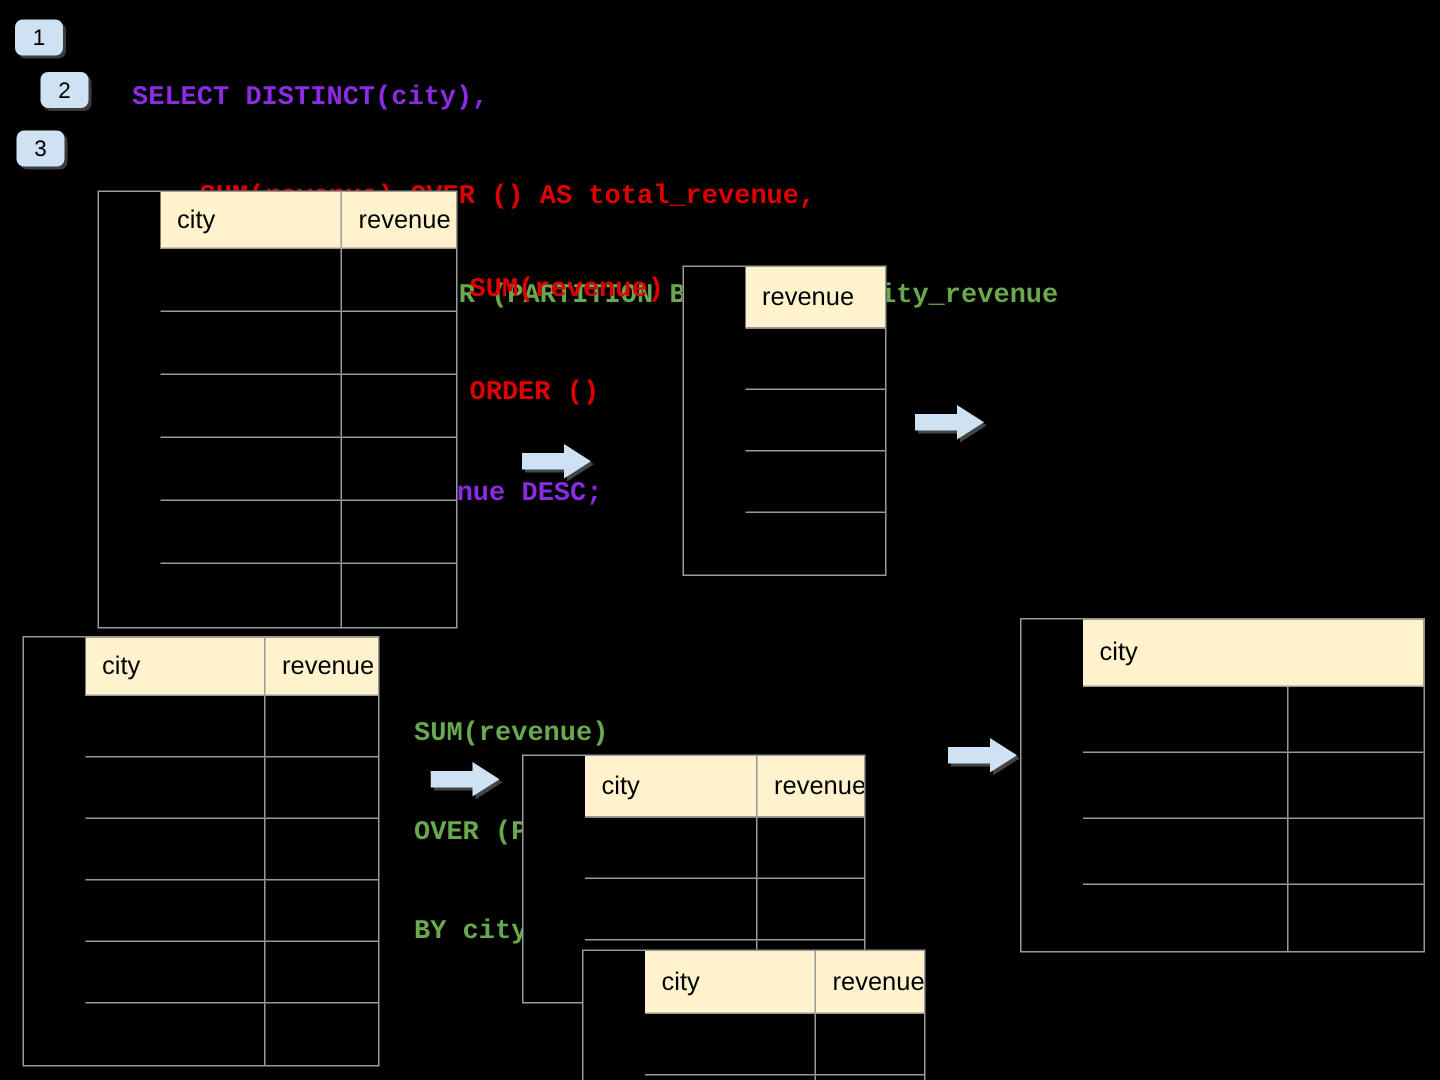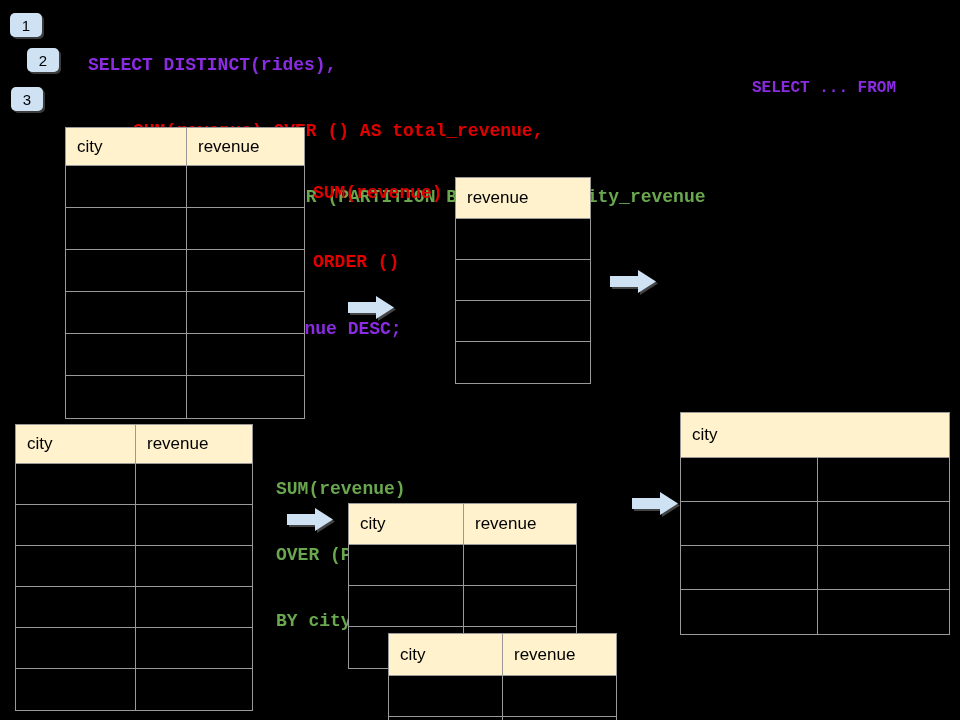--- a/index.html
+++ b/index.html
@@ -19,21 +19,21 @@
   
   .badge{position:absolute;width:32px;height:24px;border-radius:5px;
          background:var(--badge-fill,#cfe2f3);color:#000;font-size:15px;
          display:flex;align-items:center;justify-content:center;
          box-shadow:2px 2px 0 rgba(85,85,85,.7);}
   .badge1{left:10px;top:13px;}
   .badge2{left:27px;top:48px;}
   .badge3{left:11px;top:87px;}
 
   
-  .tbl{position:absolute;background:#000;border:1px solid #999;box-sizing:border-box;}
+  .tbl{position:absolute;background:#000;border:1px solid #999;box-sizing:border-box;padding-left:41px;}
   .thead{display:grid;grid-template-columns:var(--cols);height:var(--headh);
          background:#fff2cc;border-bottom:1px solid #999;box-sizing:border-box;}
   .hcell{display:flex;align-items:center;padding-left:11px;font-size:17px;color:#000;
          border-right:1px solid #999;box-sizing:border-box;overflow:hidden;}
   .hcell:last-child{border-right:none;}
   .trow{display:grid;grid-template-columns:var(--cols);height:var(--rowh);
         border-bottom:1px solid #999;box-sizing:border-box;}
   .trow:last-child{border-bottom:none;}
   .tcell{border-right:1px solid #999;box-sizing:border-box;}
   .tcell:last-child{border-right:none;}
@@ -52,29 +52,28 @@
 </head>
 <body>
 
 <div class="stage">
 
   <div class="badge badge1">1</div>
   <div class="badge badge2">2</div>
   <div class="badge badge3">3</div>
 
   <div class="code code-main">
-    <div class="ind-a" style="color: rgb(139, 43, 226);">SELECT DISTINCT(rides),</div>
+    <div class="ind-a" style="color: rgb(139, 43, 226);">SELECT DISTINCT(city),</div>
     <div class="ind-b" style="color: rgb(224, 0, 0);">SUM(revenue) OVER () AS total_revenue,</div>
     <div class="ind-b" style="color: rgb(106, 168, 79);">SUM(revenue) OVER (PARTITION BY city) as city_revenue</div>
     <div class="ind-c" style="color: rgb(139, 43, 226);">FROM rides</div>
     <div class="ind-c" style="color: rgb(139, 43, 226);">ORDER by city_revenue DESC;</div>
   </div>
 
   <div class="code side-note" style="color: rgb(139, 43, 226);">
-    <div>SELECT ... FROM</div>
   </div>
 
   <div class="code note-total" style="color: rgb(224, 0, 0);">
     <div>SUM(revenue)</div>
     <div>ORDER ()</div>
   </div>
 
   <div class="code note-partition" style="color: rgb(106, 168, 79);">
     <div>SUM(revenue)</div>
     <div>OVER (PARTITION</div>

